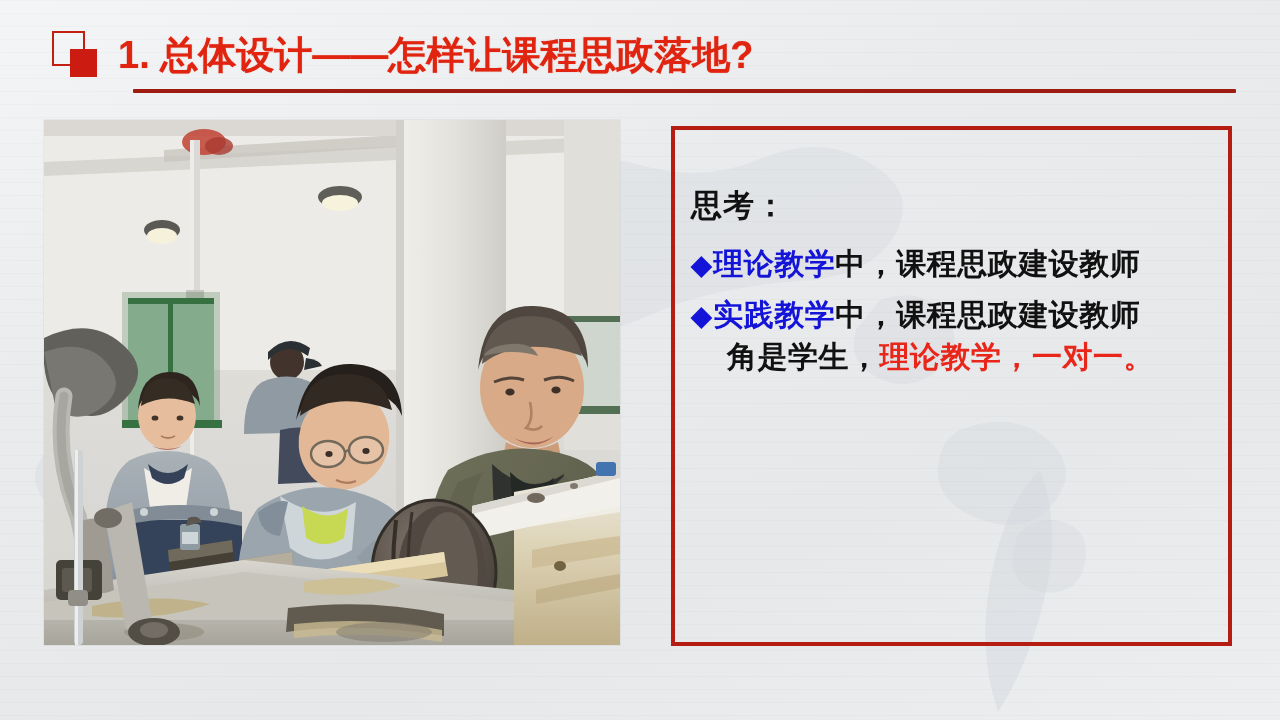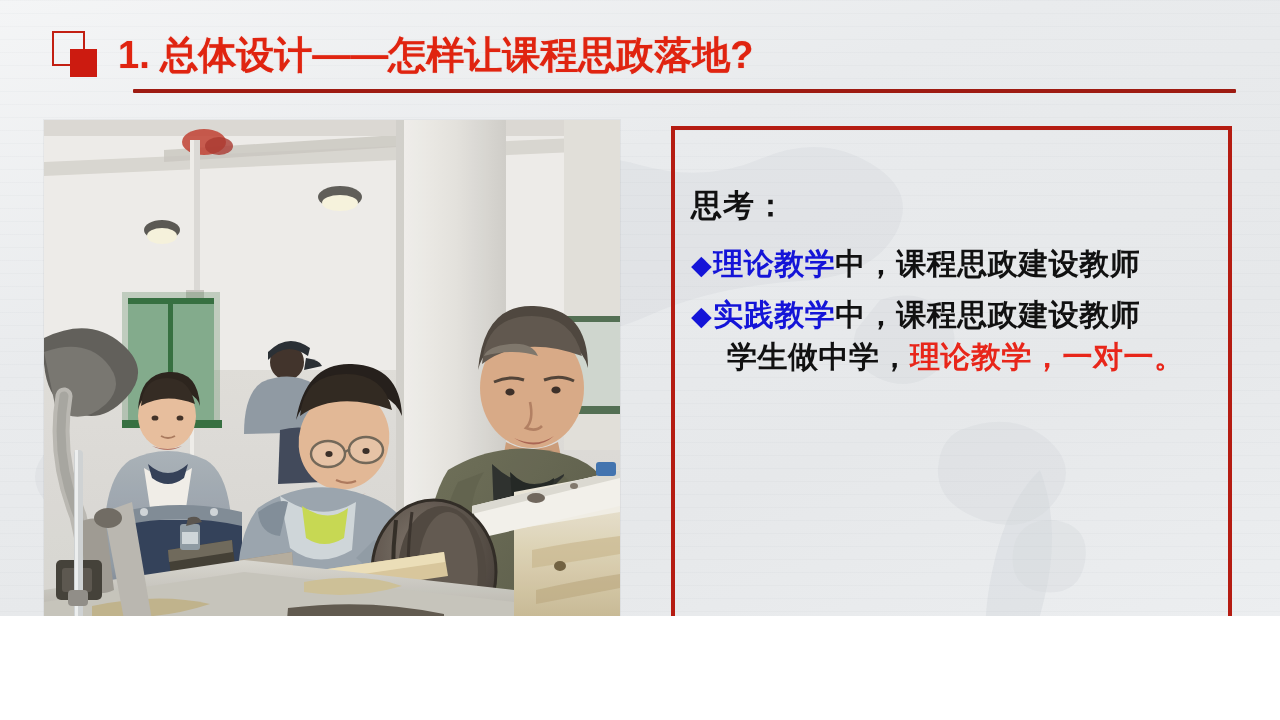--- a/index.html
+++ b/index.html
@@ -3,21 +3,21 @@
 <meta charset="utf-8">
 <style>
   html, body {
     margin: 0;
     padding: 0;
     background: #ffffff;
   }
   #slide {
     position: relative;
     width: 1280px;
-    height: 616px;
+    height: 720px;
     overflow: hidden;
     background: linear-gradient(160deg, #f4f5f6 0%, #e9ebed 35%, #e6e8ea 70%, #eceef0 100%);
     font-family: "Liberation Sans", "DejaVu Sans", sans-serif;
     -webkit-font-smoothing: antialiased;
   }
 
   
   .bg-watermark {
     position: absolute;
     inset: 0;
@@ -123,20 +123,21 @@
   }
   .lead {
     font-size: 31px;
     font-weight: bold;
     color: #111111;
     letter-spacing: 1px;
     margin-bottom: 16px;
   }
   .bullet-block {
     margin-bottom: 8px;
+    font-family: Liberation Serif, serif;
   }
   .bline {
     font-size: 30px;
     font-weight: bold;
     color: #111111;
     line-height: 1.42;
     letter-spacing: 0.5px;
     white-space: nowrap;
   }
   .bline.indent { padding-left: 36px; }
@@ -397,19 +398,19 @@
         <div class="bline">
           <span class="dia">◆</span><span class="blue">理论教学</span><span>中，课程思政建设教师</span>
         </div>
       </div>
 
       <div class="bullet-block">
         <div class="bline">
           <span class="dia">◆</span><span class="blue">实践教学</span><span>中，课程思政建设教师</span>
         </div>
         <div class="bline indent">
-          <span>学生做中学，</span><span class="red">理论教学，一对一。</span>
+          <span>角是学生，</span><span class="red">理论教学，一对一。</span>
         </div>
       </div>
     </div>
   </div>
 
 </div>
 
 </body></html>

